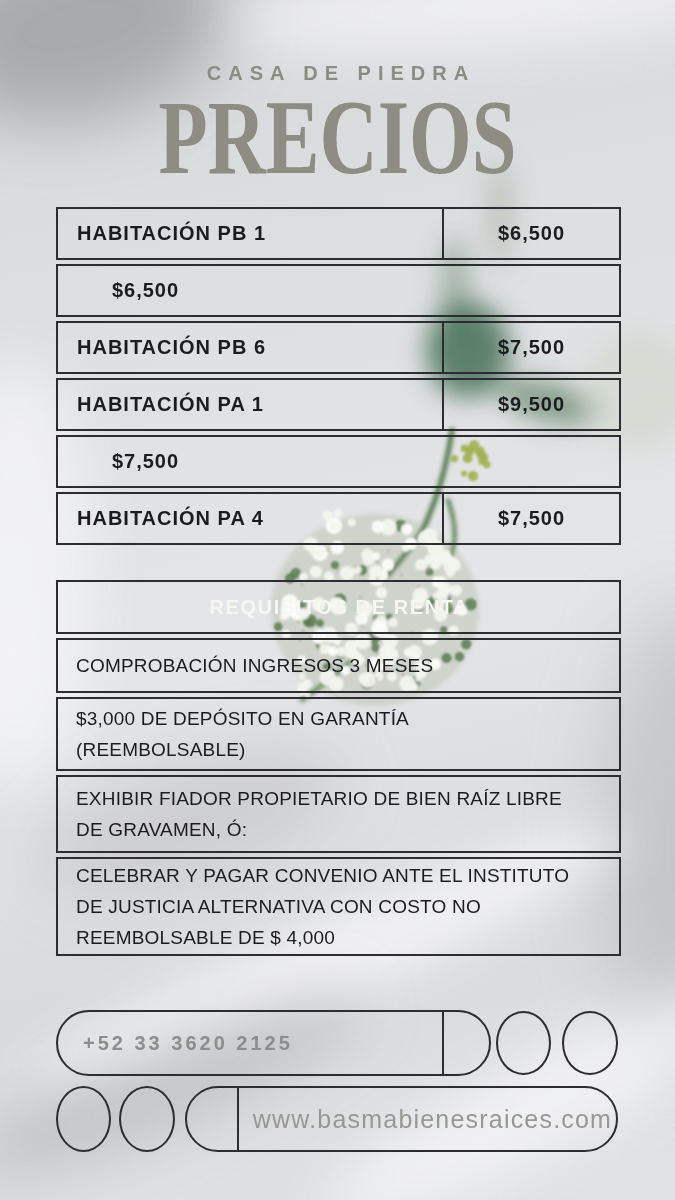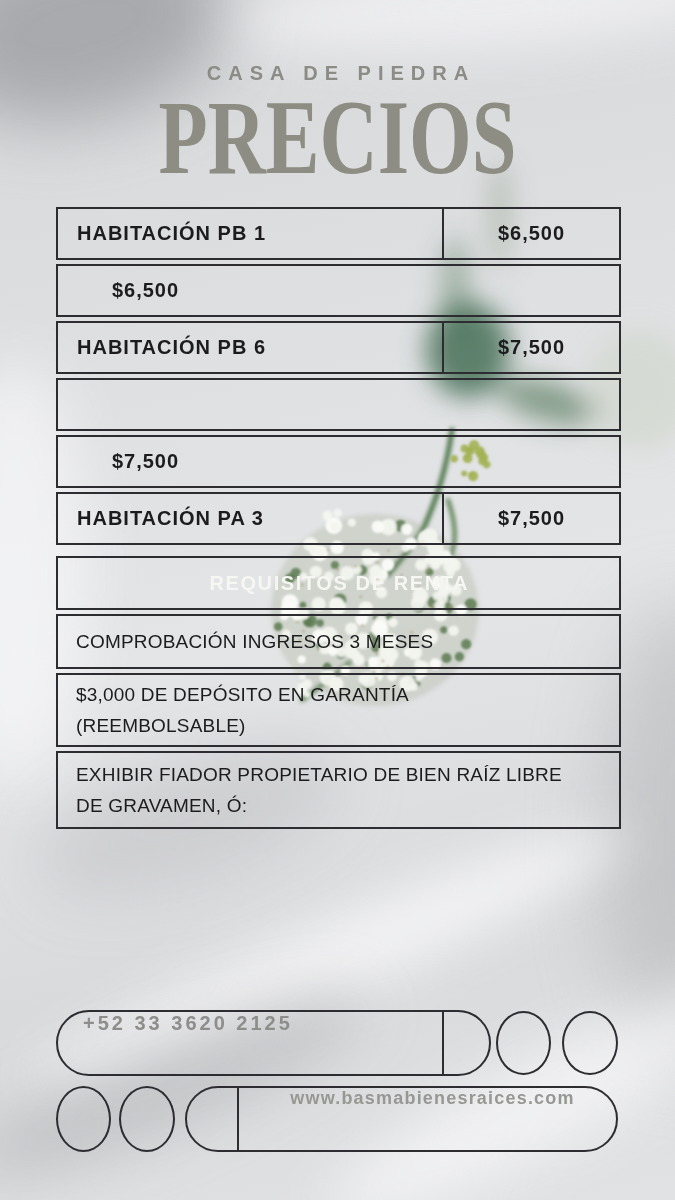--- a/index.html
+++ b/index.html
@@ -34,33 +34,33 @@
     font-family:"Liberation Serif","DejaVu Serif",serif;
     font-size:106px;font-weight:700;color:#8d8d83;
     transform:scaleX(.76);
   }
   
   .ptable{position:absolute;left:56px;top:207px;width:565px;}
   .prow{box-sizing:border-box;height:53px;margin-bottom:4px;border:2px solid var(--border);display:flex;}
   .cell-label{box-sizing:border-box;flex:1;display:flex;align-items:center;padding-left:19px;border-right:2px solid var(--border);}
   .cell-price{box-sizing:border-box;width:175px;display:flex;align-items:center;justify-content:center;}
   .lbl{font-weight:700;font-size:20px;letter-spacing:1px;color:var(--ink);}
-  .rtable{position:absolute;left:56px;top:556px;width:565px;}
+  .rtable{position:absolute;left:56px;top:580px;width:565px;}
   .rrow{box-sizing:border-box;margin-bottom:4px;border:2px solid var(--border);display:flex;align-items:center;padding:0 18px;}
   .rrow.rheader{height:54px;justify-content:center;padding:0;}
   .rheader-text{color:#f6f6f3;font-size:20px;font-weight:700;letter-spacing:1.6px;padding-left:1.6px;}
   .req-text{font-weight:400;font-size:19px;letter-spacing:.2px;color:var(--ink);white-space:pre-line;line-height:31px;}
   
-  .pill{position:absolute;box-sizing:border-box;border:2px solid var(--border);border-radius:34px;display:flex;align-items:flex-start;}
+  .pill{position:absolute;box-sizing:border-box;border:2px solid var(--border);border-radius:34px;display:flex;align-items:center;}
   .pill1{left:56px;top:1010px;width:435px;height:66px;}
   .pill1::after{content:"";position:absolute;left:384px;top:0;bottom:0;width:2px;background:var(--border);}
   .phone{padding-left:25px;font-size:20px;font-weight:700;letter-spacing:3px;color:#8d8e8c;}
   .pill2{left:185px;top:1086px;width:433px;height:66px;}
   .pill2::after{content:"";position:absolute;left:50px;top:0;bottom:0;width:2px;background:var(--border);}
-  .site{margin-left:50px;width:381px;text-align:center;padding-left:12px;box-sizing:border-box;font-size:18px;font-weight:700;letter-spacing:1.2px;color:#979894;}
+  .site{margin-left:50px;width:381px;text-align:center;padding-left:12px;box-sizing:border-box;font-size:25px;font-weight:400;letter-spacing:1.2px;color:#979894;}
   .circ{position:absolute;box-sizing:border-box;border:2px solid var(--border);border-radius:50%;}
   .c1{left:496px;top:1011px;width:55px;height:64px;}
   .c2{left:562px;top:1011px;width:56px;height:64px;}
   .c3{left:56px;top:1086px;width:55px;height:66px;}
   .c4{left:119px;top:1086px;width:56px;height:66px;}
 </style>
 </head>
 <body>
 
 <div class="page">
@@ -325,29 +325,35 @@
       </div>
       <div class="prow">
         <div class="cell-label">
           <span class="lbl">HABITACIÓN PB 6</span>
         </div>
         <div class="cell-price">
           <span class="lbl">$7,500</span>
         </div>
       </div>
       <div class="prow">
+        <div class="cell-label">
+          <span class="lbl">HABITACIÓN PA 1</span>
+        </div>
+        <div class="cell-price">
+          <span class="lbl">$9,500</span>
+        </div>
       </div>
       <div class="prow">
         <div class="cell-price">
           <span class="lbl">$7,500</span>
         </div>
       </div>
       <div class="prow">
         <div class="cell-label">
-          <span class="lbl">HABITACIÓN PA 3</span>
+          <span class="lbl">HABITACIÓN PA 4</span>
         </div>
         <div class="cell-price">
           <span class="lbl">$7,500</span>
         </div>
       </div>
     </section>
 
   <section class="rtable" id="reqTable">
     <div class="rrow rheader">
       <span class="rheader-text">REQUISITOS DE RENTA</span>
@@ -356,20 +362,25 @@
         <span class="req-text">COMPROBACIÓN INGRESOS 3 MESES</span>
       </div>
       <div class="rrow" style="height: 74px;">
         <span class="req-text">$3,000 DE DEPÓSITO EN GARANTÍA
 (REEMBOLSABLE)</span>
       </div>
       <div class="rrow" style="height: 78px;">
         <span class="req-text">EXHIBIR FIADOR PROPIETARIO DE BIEN RAÍZ LIBRE
 DE GRAVAMEN, Ó:</span>
       </div>
+      <div class="rrow" style="height: 99px;">
+        <span class="req-text">CELEBRAR Y PAGAR CONVENIO ANTE EL INSTITUTO
+DE JUSTICIA ALTERNATIVA CON COSTO NO
+REEMBOLSABLE DE $ 4,000</span>
+      </div>
     </section>
 
   <div class="pill pill1">
     <span class="phone">+52 33 3620 2125</span>
   </div>
   <div class="circ c1"></div>
   <div class="circ c2"></div>
 
   <div class="circ c3"></div>
   <div class="circ c4"></div>

